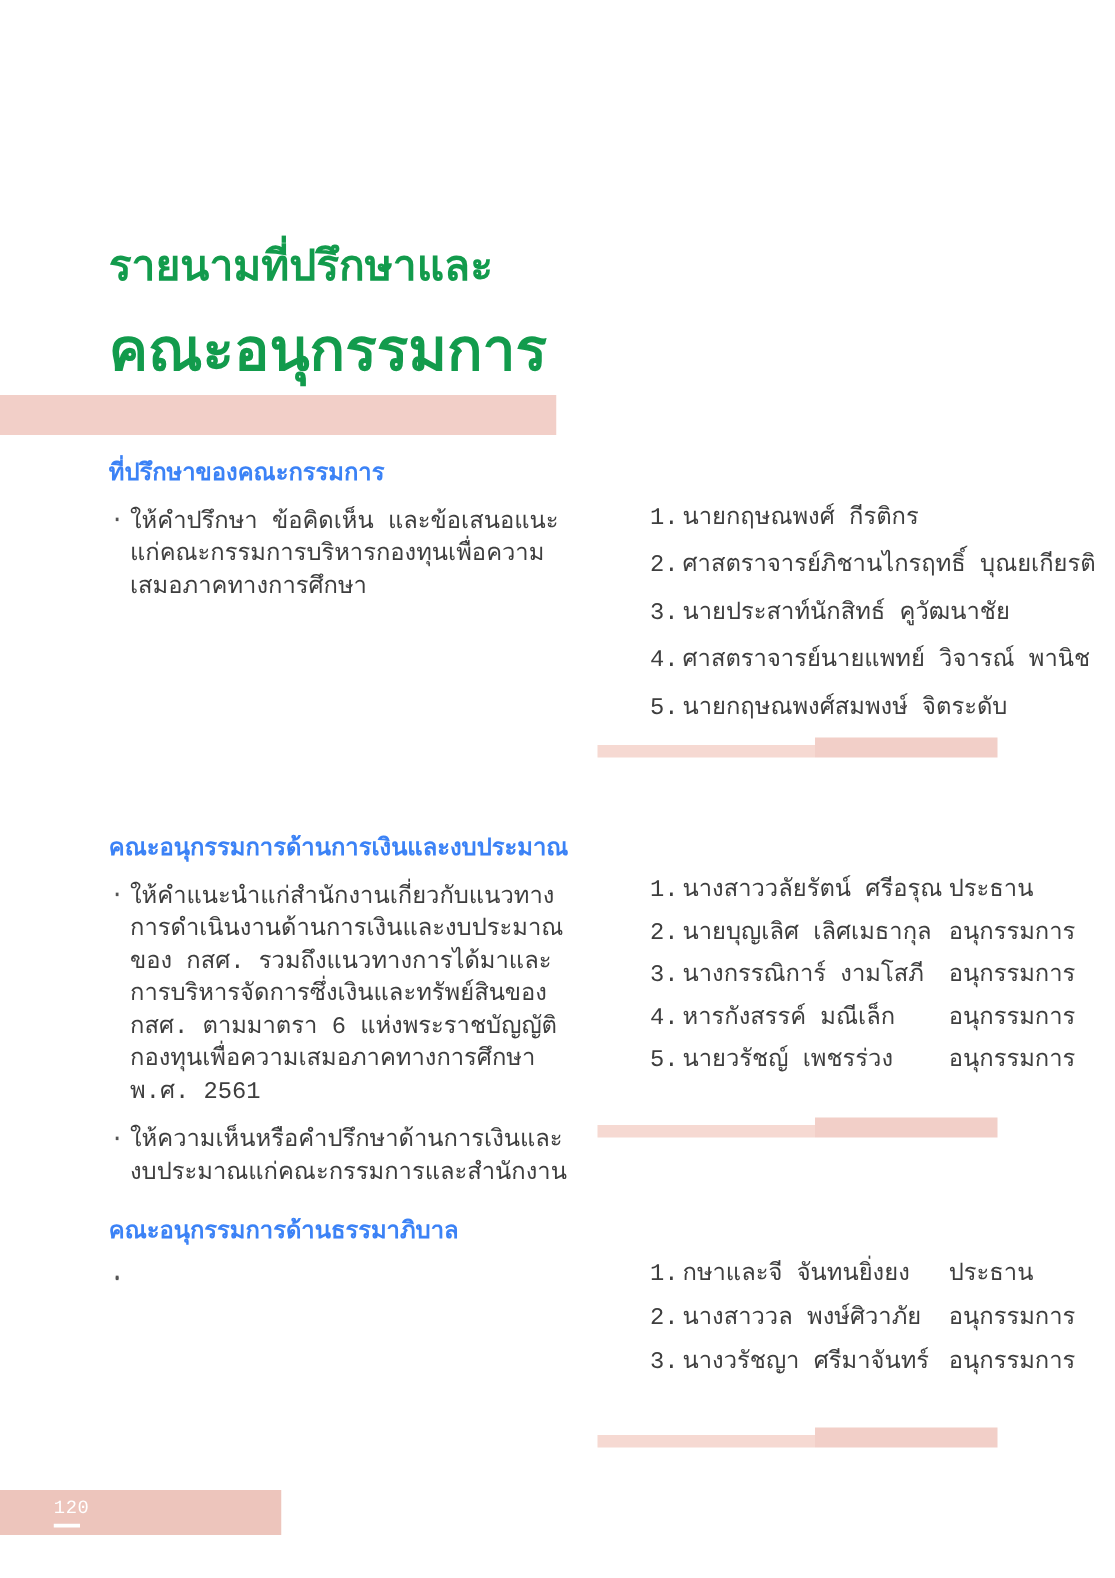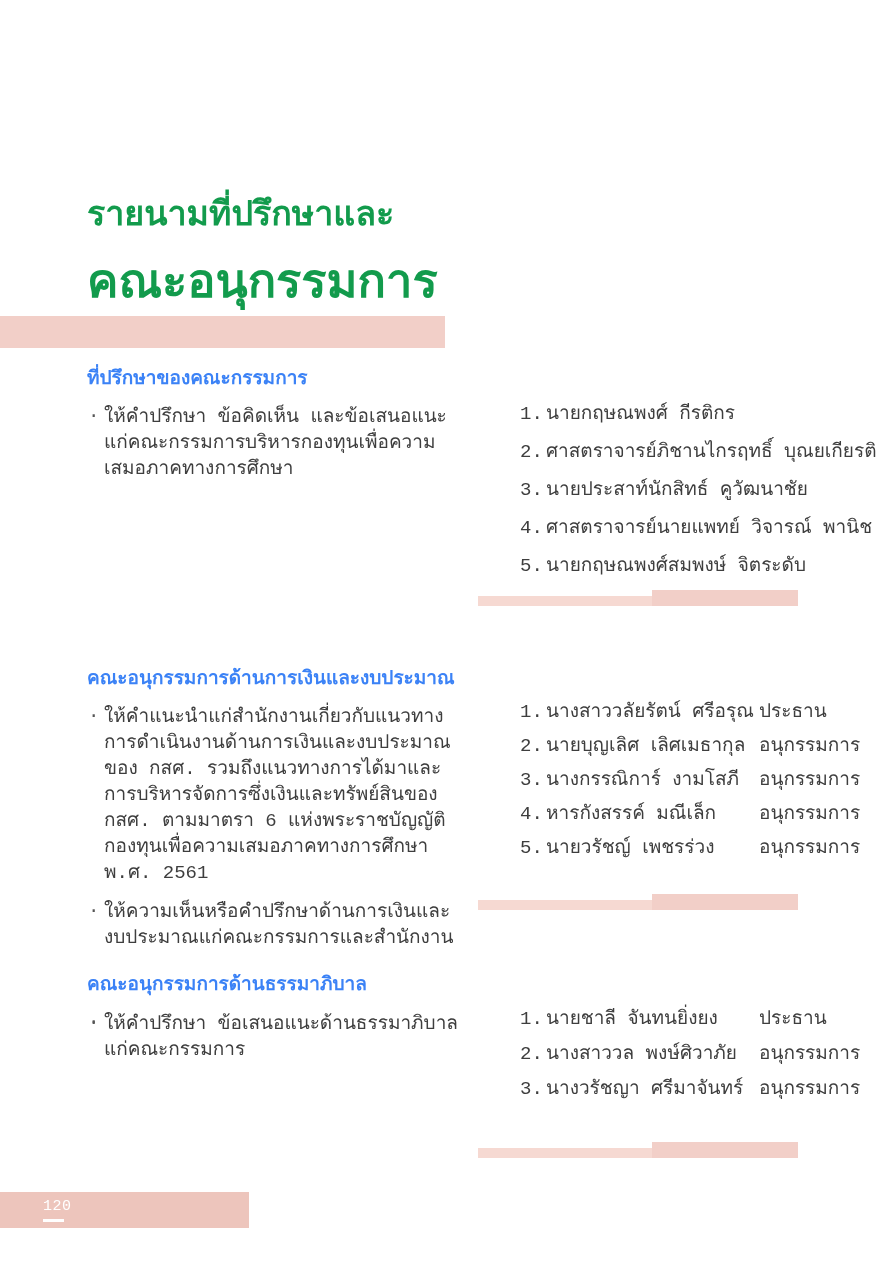--- a/index.html
+++ b/index.html
@@ -31,21 +31,21 @@
   .step-left{position:absolute;width:174px;height:10px;background:#f6d9d2;}
   .step-right{position:absolute;width:146px;height:16px;background:#f2cfc8;}
   .bar1 .step-left{left:478px;top:596px;}
   .bar1 .step-right{left:652px;top:590px;}
   .bar2 .step-left{left:478px;top:900px;}
   .bar2 .step-right{left:652px;top:894px;}
   .bar3 .step-left{left:478px;top:1148px;}
   .bar3 .step-right{left:652px;top:1142px;}
 
   
-  .footer-bar{position:absolute;left:0;top:1192px;width:249px;height:36px;background:#edc5bc;}
+  .footer-bar{position:absolute;left:0;top:1192px;width:225px;height:36px;background:#edc5bc;}
   .pagenum{position:absolute;left:43px;top:6px;font-size:15px;color:#ffffff;letter-spacing:.5px;}
   .pagenum-rule{position:absolute;left:43px;top:27px;width:21px;height:3px;background:#ffffff;}
 </style>
 </head>
 <body>
 
 <div class="page">
 
   <header class="title-block">
     <div class="title-line1">รายนามที่ปรึกษาและ</div>
@@ -115,26 +115,25 @@
     <div class="step-right"></div>
   </div>
 
   <div class="leftcol" style="top:972px">
     <h2>คณะอนุกรรมการด้านธรรมาภิบาล</h2>
     <div class="bullet">
       <span class="dot">·</span>
     </div>
     <div class="bullet">
       <span class="dot">·</span>
-      <span>ให้คำปรึกษา ข้อเสนอแนะด้านธรรมาภิบาลแก่คณะกรรมการ</span>
     </div>
   </div>
   <div class="rightcol rc-s3" style="top:1006px">
     <div class="member">
-      <span class="num">1.</span><span class="name">นายชาลี จันทนยิ่งยง</span><span class="role">ประธาน</span>
+      <span class="num">1.</span><span class="name">กษาและจี จันทนยิ่งยง</span><span class="role">ประธาน</span>
     </div>
     <div class="member">
       <span class="num">2.</span><span class="name">นางสาววล พงษ์ศิวาภัย</span><span class="role">อนุกรรมการ</span>
     </div>
     <div class="member">
       <span class="num">3.</span><span class="name">นางวรัชญา ศรีมาจันทร์</span><span class="role">อนุกรรมการ</span>
     </div>
   </div>
   <div class="bar3">
     <div class="step-left"></div>

